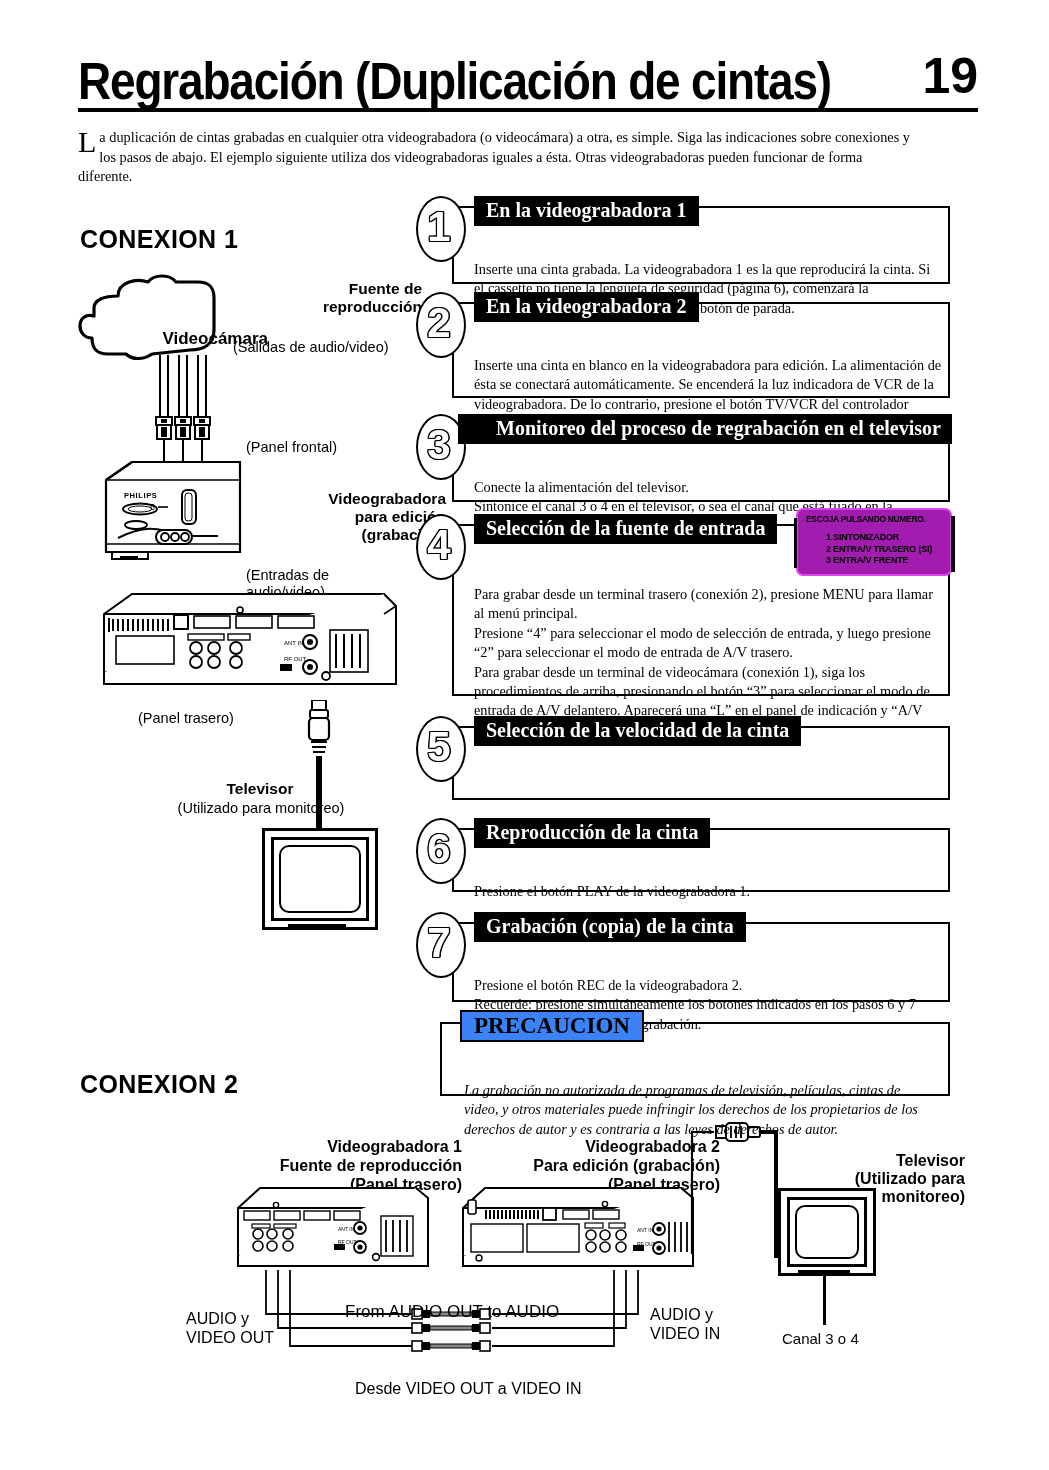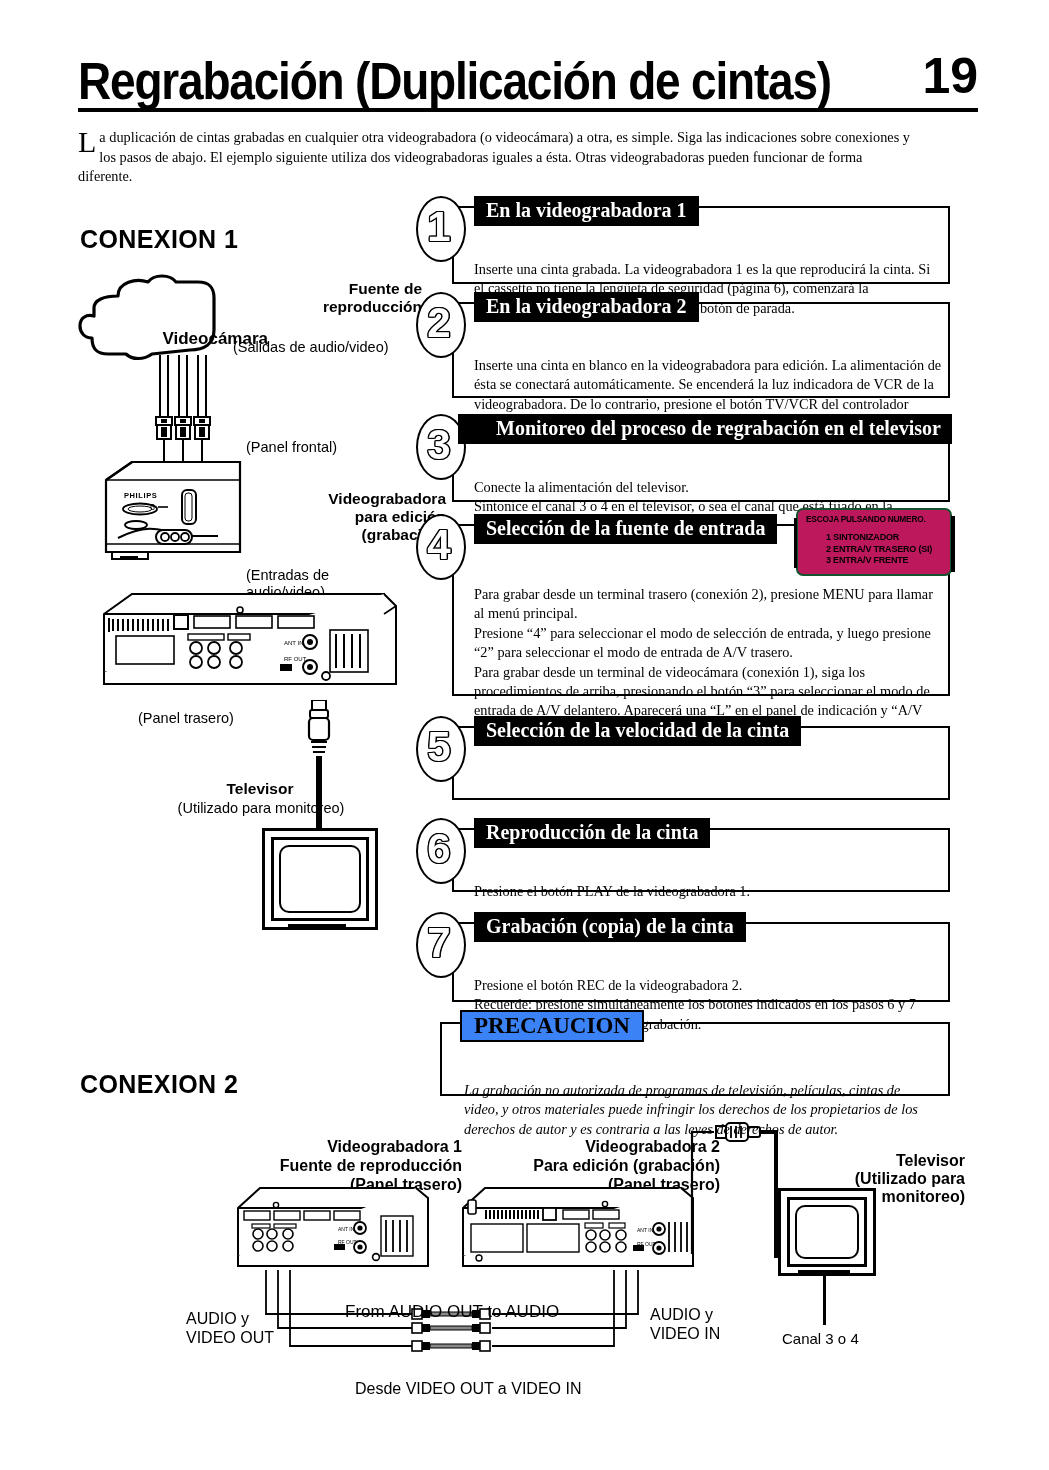--- a/index.html
+++ b/index.html
@@ -84,21 +84,21 @@
     padding:1px 12px 2px 12px;
   }
   .step-body{
     position:absolute;left:60px;top:33px;right:8px;
     font-size:14.3px;line-height:19.4px;z-index:3;margin-top:31px;
   }
 
   
   .menu-pop{
     position:absolute;right:-2px;top:-6px;width:152px;height:64px;
-    border:2px solid #14532d;border-radius:7px;background:#be185d;z-index:9;
+    border:2px solid #d946ef;border-radius:7px;background:#a21caf;z-index:9;
     font-family:"Liberation Sans",sans-serif;
   }
   .menu-pop .mp-title{
     position:absolute;left:8px;top:4px;font-size:8.3px;font-weight:bold;
     letter-spacing:-.2px;
   }
   .menu-pop .mp-list{
     position:absolute;left:28px;top:22px;font-size:9px;font-weight:bold;
     line-height:11.5px;letter-spacing:-.2px;
   }

